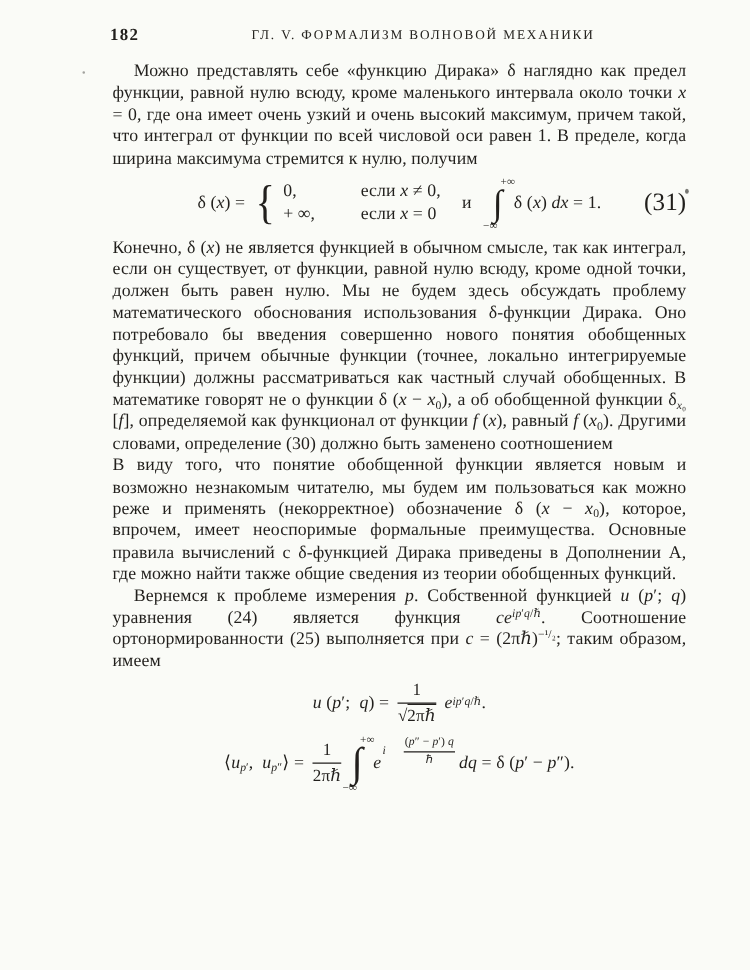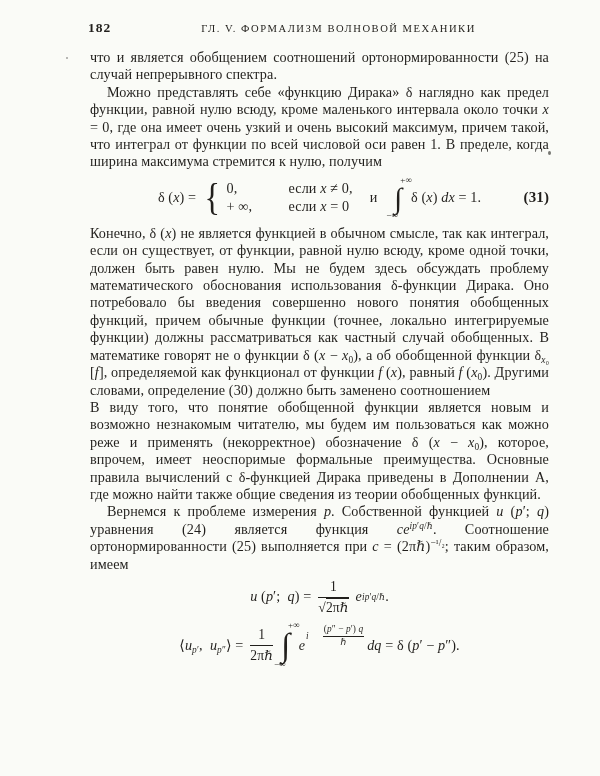--- a/index.html
+++ b/index.html
@@ -16,21 +16,21 @@
   .text-block{width:459px;margin:11px 0 0 90px;font-size:14.2px;line-height:17.4px;
     text-align:justify;letter-spacing:0.1px;}
   p.para{margin:0;}
   p.indent{text-indent:17px;}
   i{font-style:italic;}
   sub{font-size:66%;vertical-align:-0.32em;line-height:0;}
   sup{font-size:66%;vertical-align:0.5em;line-height:0;}
   .ovl{border-top:1.1px solid currentColor;padding-top:0.5px;}
 
   .formula{position:relative;display:flex;justify-content:center;align-items:center;margin:5px 0;}
-  .eq-number{position:absolute;right:0;top:50%;transform:translateY(-50%);font-size:15px;font-weight:bold;}
+  .eq-number{position:absolute;right:0;top:50%;transform:translateY(-50%);font-size:20px;}
   .fpart{white-space:nowrap;}
   .brace{font-size:38px;font-weight:300;line-height:1;margin:0 5px 2px 7px;transform:scaleX(.85);}
   .cases{display:inline-grid;grid-template-columns:62px auto;line-height:17.8px;text-align:left;}
   .conj{margin:0 15px 0 17px;}
   .int{display:inline-flex;flex-direction:column;align-items:center;line-height:1;margin:0 7px 0 0;}
   .int .isup{font-size:9px;transform:translateX(8px);margin-bottom:-1px;}
   .int .iglyph{font-size:29px;}
   .int .isub{font-size:9px;transform:translateX(-6px);margin-top:-2px;}
   .int.big .iglyph{font-size:33px;}
   .frac{display:inline-flex;flex-direction:column;align-items:center;margin:0 7px;
@@ -53,21 +53,20 @@
   <div class="speck s1"></div>
   <div class="speck s2"></div>
 
   <header class="page-header">
     <span class="page-number">182</span>
     <span class="running-title">ГЛ. V. ФОРМАЛИЗМ ВОЛНОВОЙ МЕХАНИКИ</span>
   </header>
 
   <div class="text-block">
 
-    <p class="para">что и является обобщением соотношений ортонормированности (25) на случай непрерывного спектра.</p>
 
     <p class="para indent">Можно представлять себе «функцию Дирака» δ наглядно как предел функции, равной нулю всюду, кроме маленького интервала около точки <i>x</i> = 0, где она имеет очень узкий и очень высокий максимум, причем такой, что интеграл от функции по всей числовой оси равен 1. В пределе, когда ширина максимума стремится к нулю, получим</p>
 
     <div class="formula">
       <span class="fpart">δ (<i>x</i>) =</span>
       <span class="brace">{</span>
       <span class="cases">
         <span class="fpart">0,</span>
         <span class="fpart">если  <i>x</i> ≠ 0,</span>
         <span class="fpart">+ ∞,</span>

